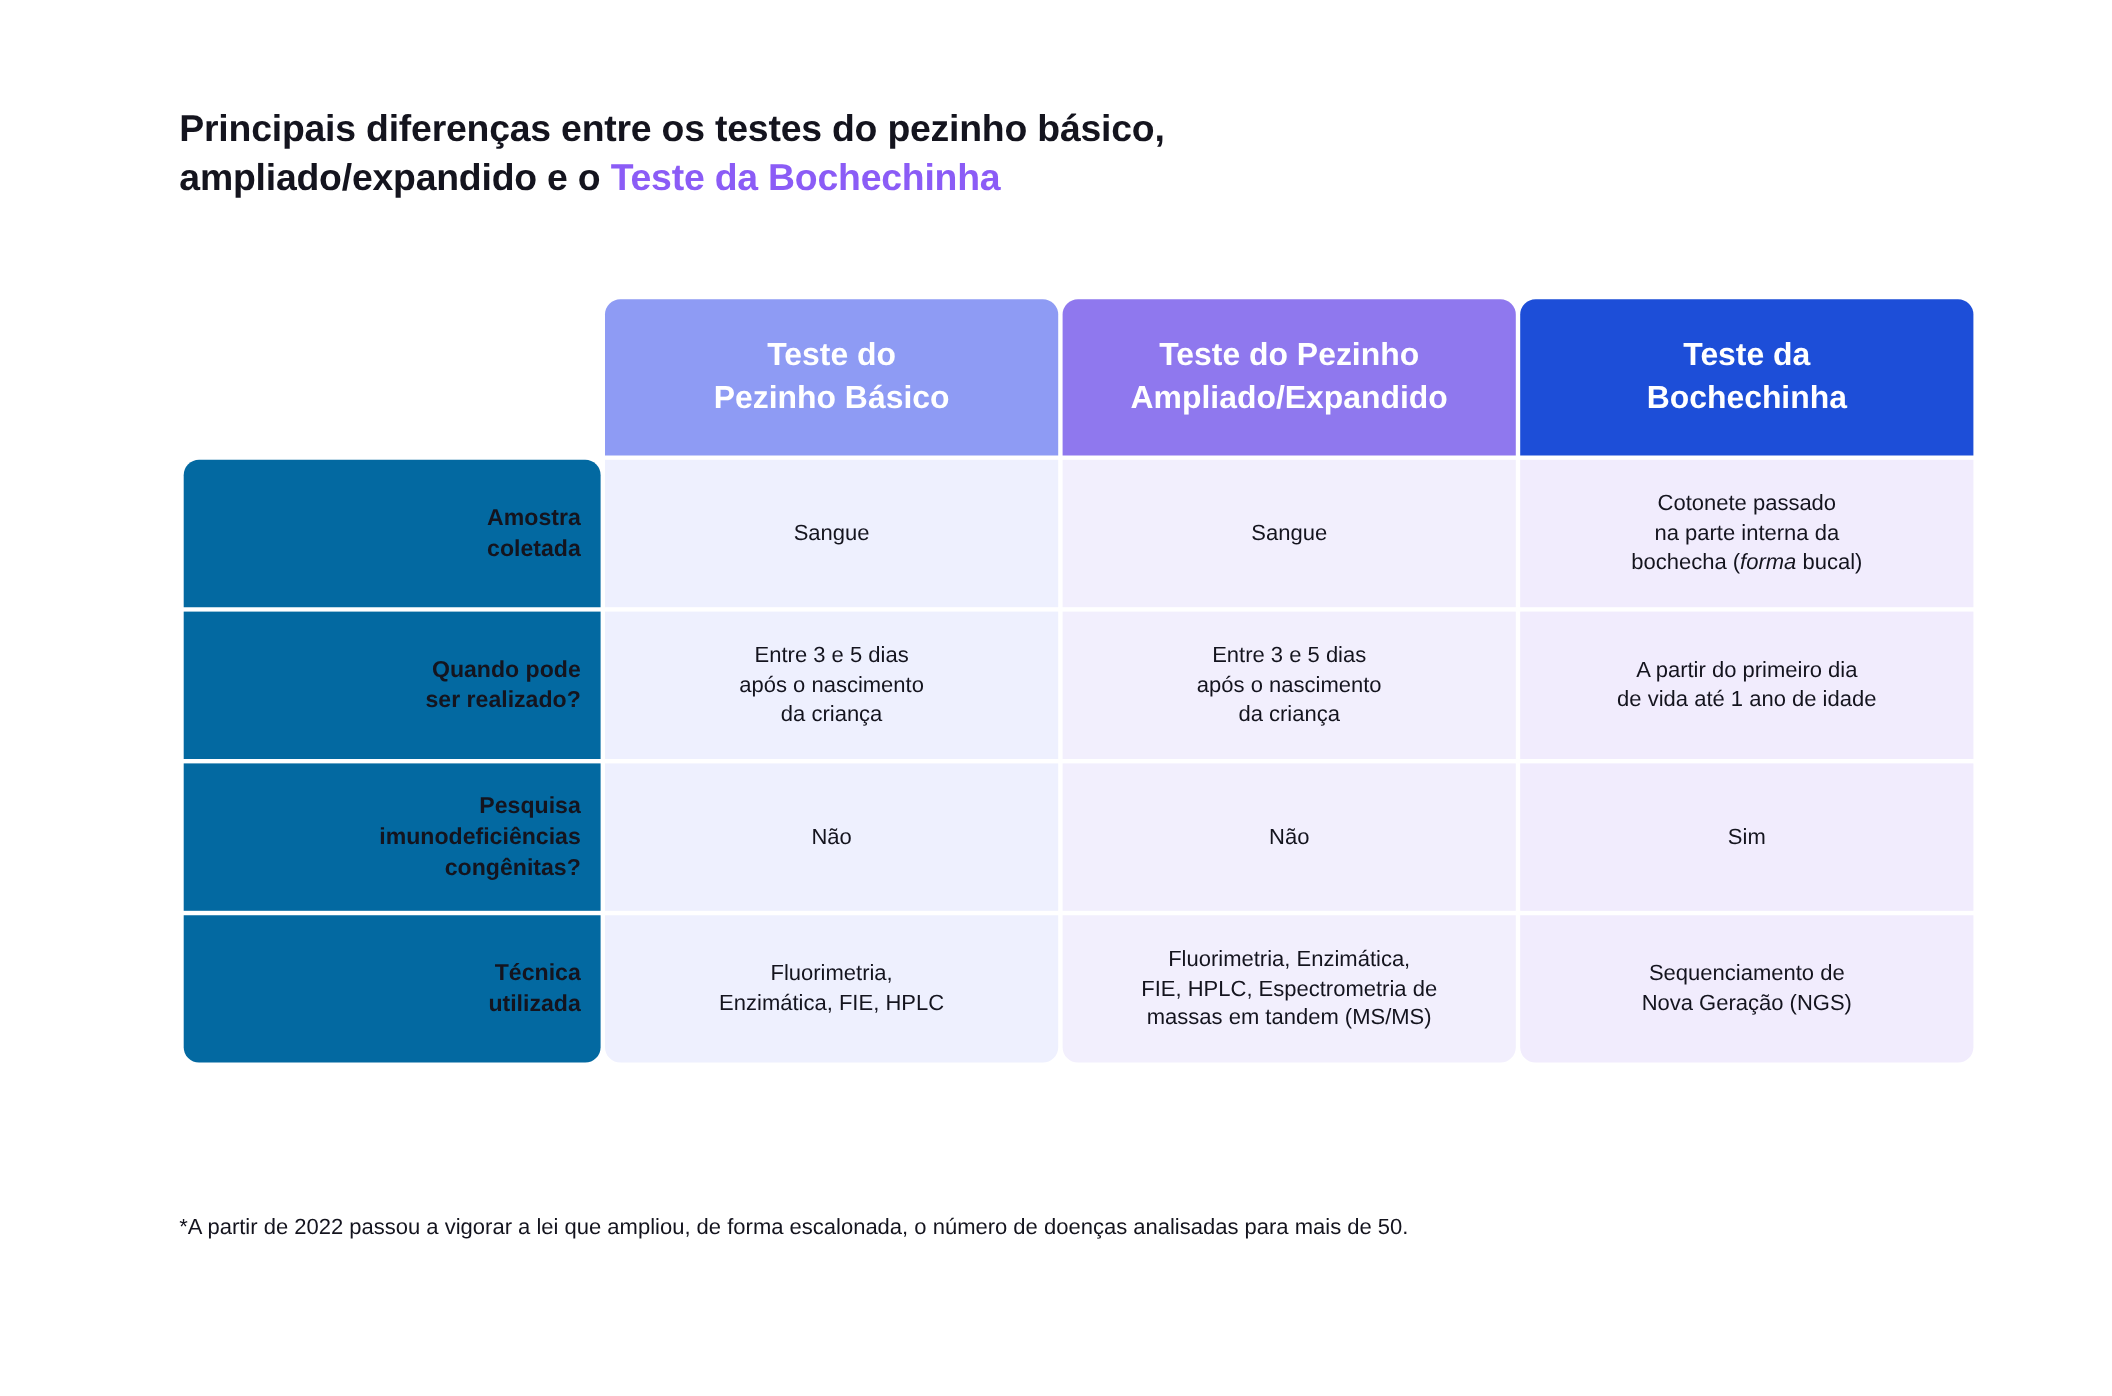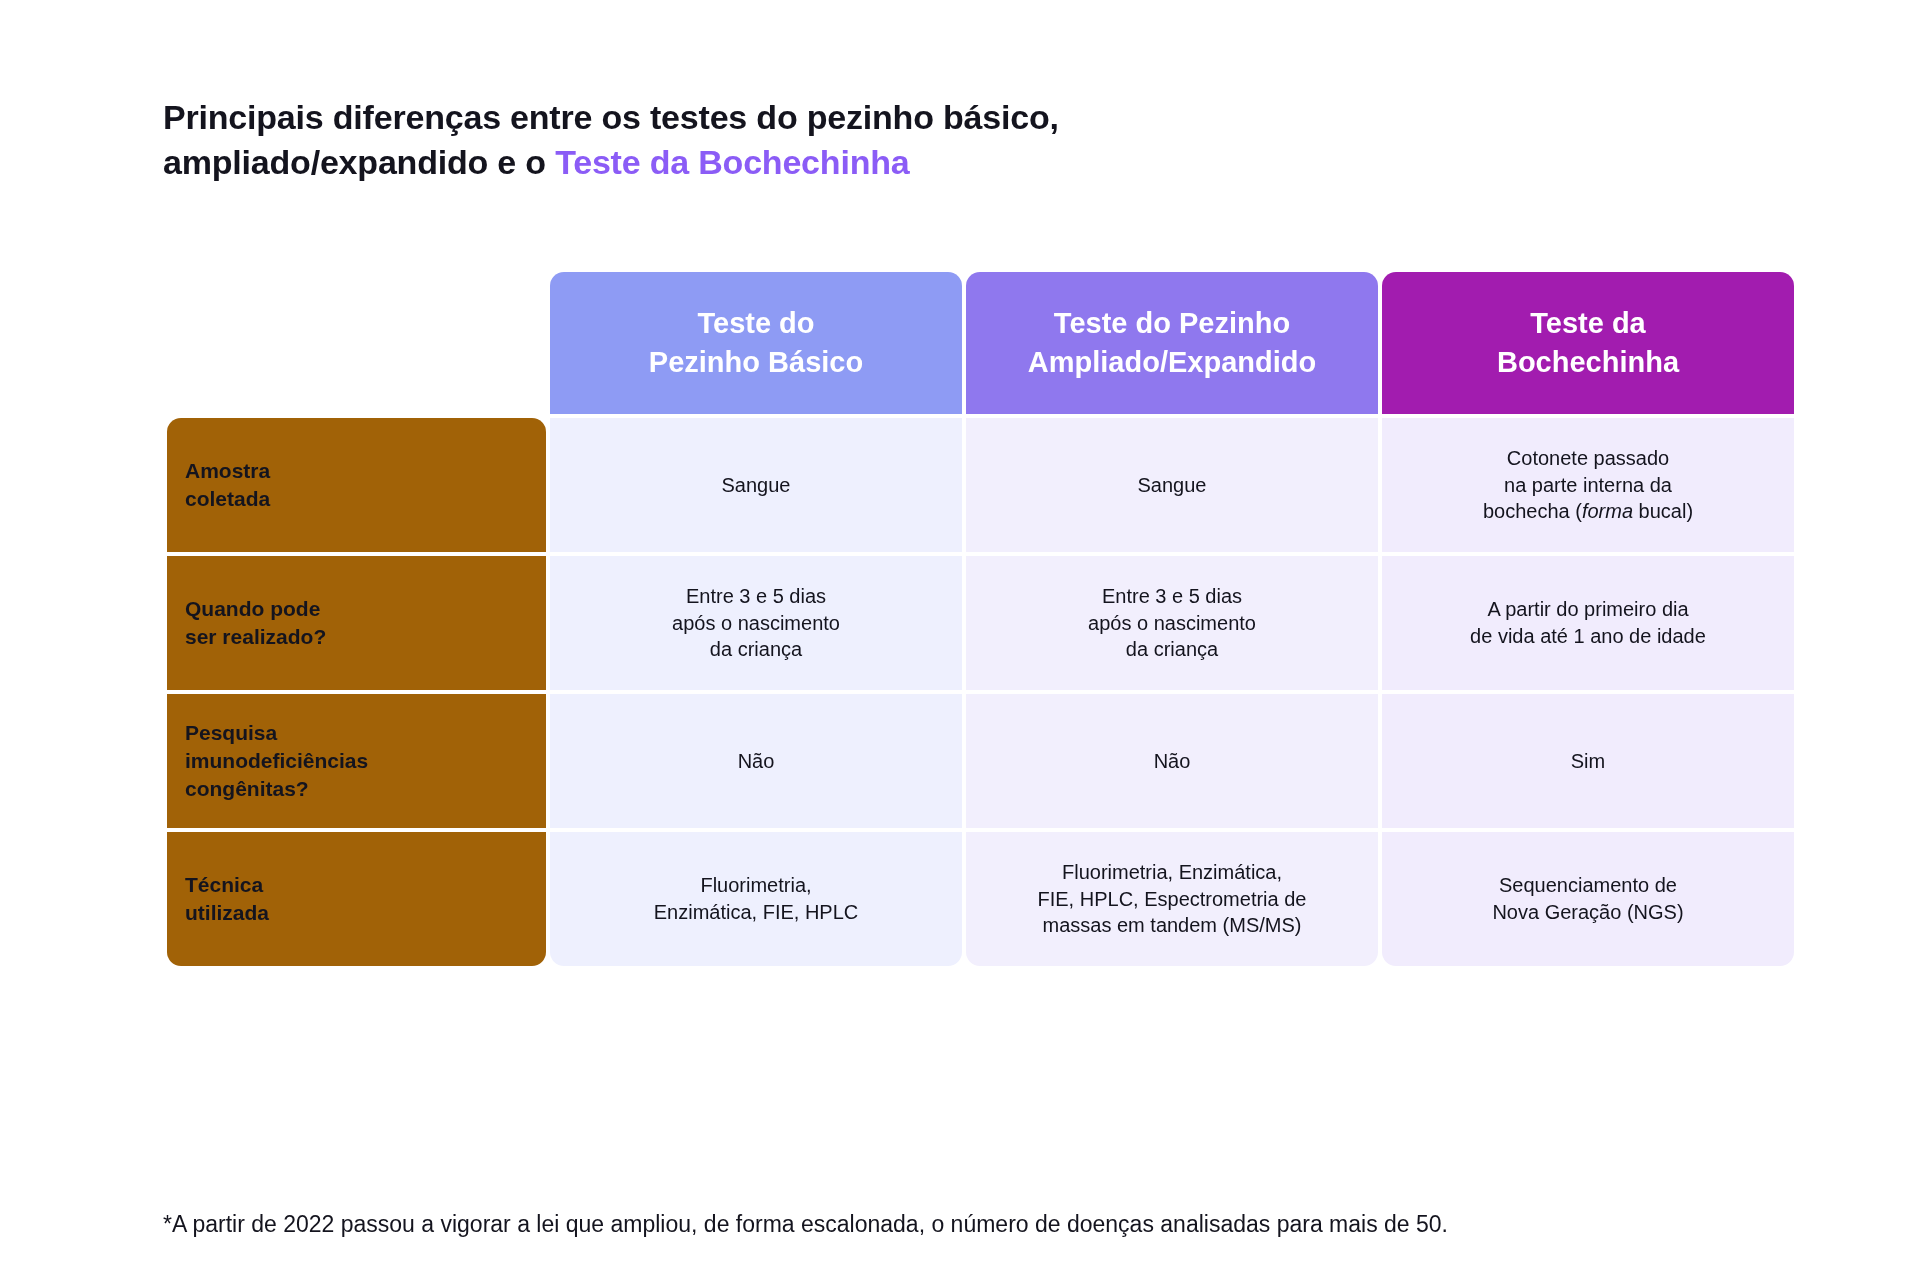--- a/index.html
+++ b/index.html
@@ -62,29 +62,29 @@
     font-weight: bold;
     line-height: 1.36;
     text-align: center;
     vertical-align: middle;
     height: 142px;
     border-radius: 14px 14px 0 0;
     padding: 0 14px;
   }
   thead th.head.h1 { background: #8e9bf4; }
   thead th.head.h2 { background: #8f78ee; }
-  thead th.head.h3 { background: #a21caf; }
+  thead th.head.h3 { background: #1d4ed8; }
 
   tbody th.rowlabel {
-    background: #a16207;
+    background: #0369a1;
     color: #14141e;
     font-size: 21px;
     font-weight: bold;
     line-height: 1.33;
-    text-align: left;
+    text-align: right;
     vertical-align: middle;
     padding: 14px 18px;
   }
   tbody td.cell {
     font-size: 20px;
     line-height: 1.33;
     text-align: center;
     vertical-align: middle;
     padding: 16px 18px;
     color: #14141e;
@@ -99,22 +99,22 @@
 
   .row-h0 { height: 134px; }
   .row-h1 { height: 124px; }
   .row-h2 { height: 134px; }
   .row-h3 { height: 134px; }
   .row-h4 { height: 134px; }
 
   .footnote {
     position: absolute;
     left: 163px;
-    top: 1208px;
-    font-size: 23px;
+    top: 1102px;
+    font-size: 20px;
     color: #14141e;
     line-height: 1.4;
   }
   .em { font-style: italic; }
 </style>
 </head>
 <body>
 
 <div class="page">
 

